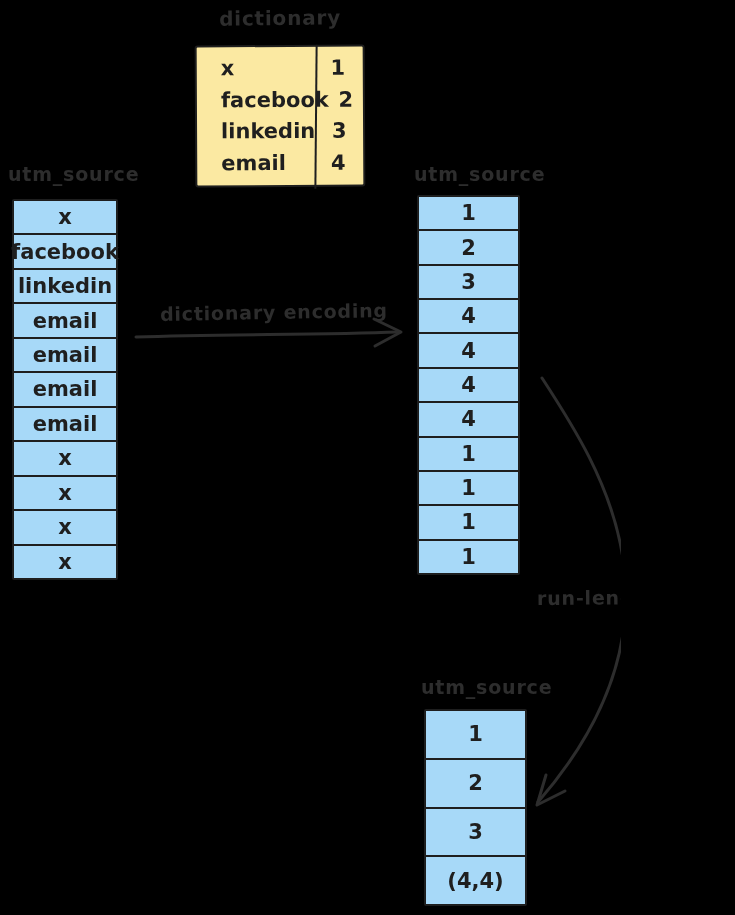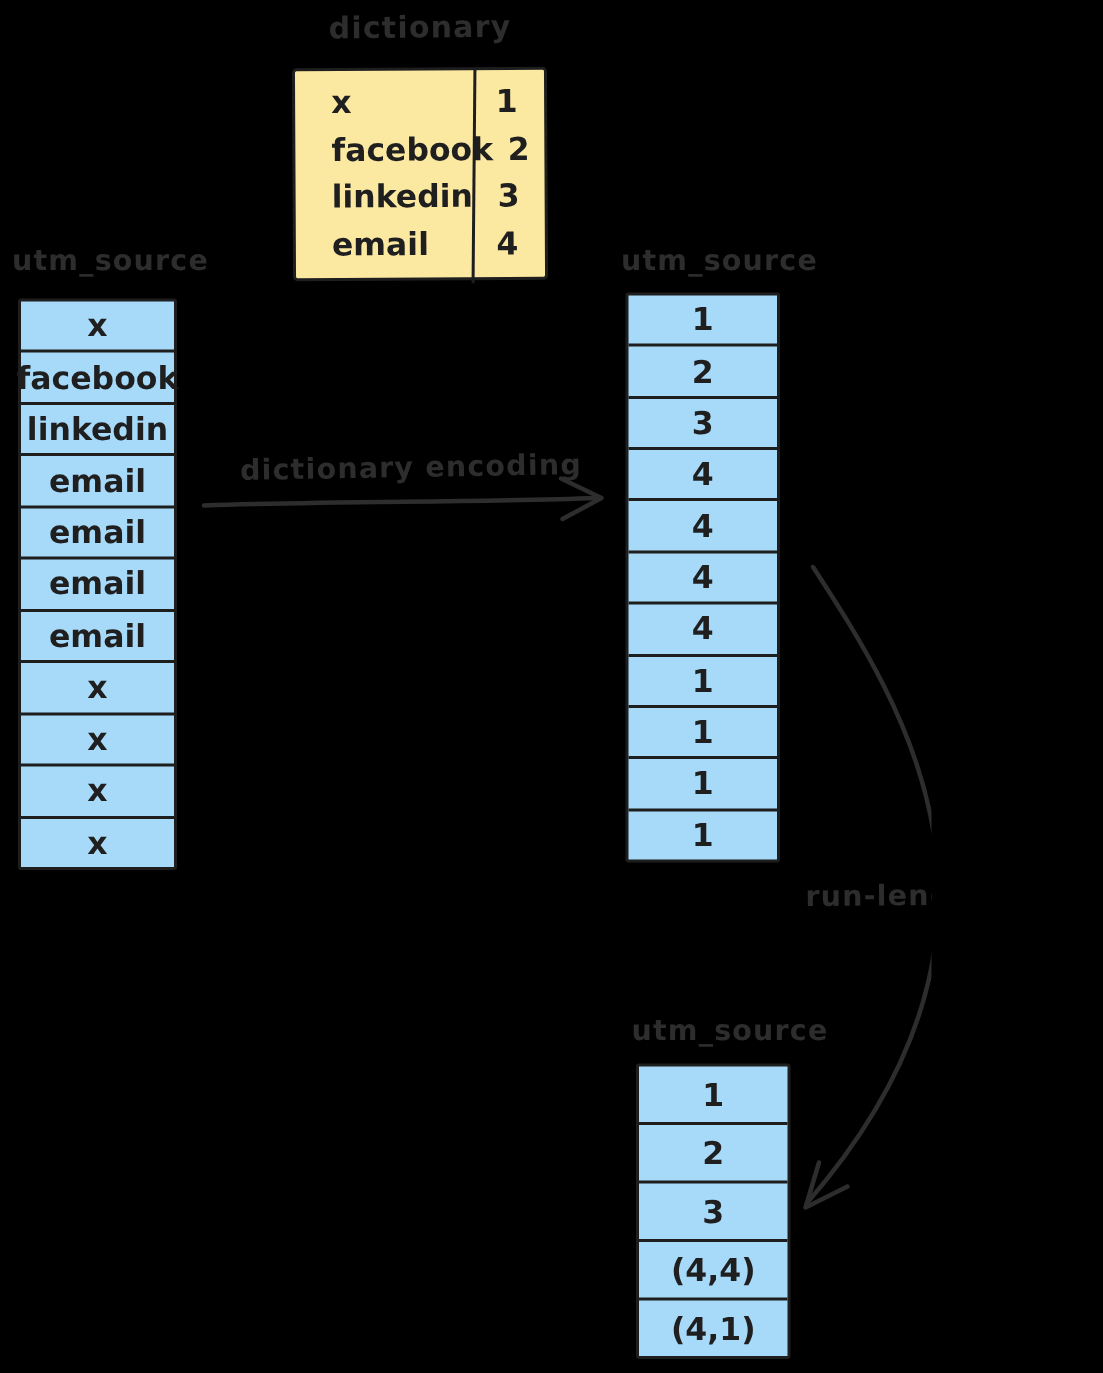--- a/index.html
+++ b/index.html
@@ -171,20 +171,19 @@
     <div class="cell">1</div>
   </div>
 
   <div class="hand-label rle-label">utm_source</div>
 
   <div class="column rle-col">
     <div class="cell">1</div>
     <div class="cell">2</div>
     <div class="cell">3</div>
     <div class="cell">(4,4)</div>
-    <div class="cell">(4,1)</div>
   </div>
 
   <div class="hand-label dict-enc-label">dictionary encoding</div>
 
   <div class="hand-label rle-enc-label">run-length encoding</div>
 
 </div>
 
 </body></html>

